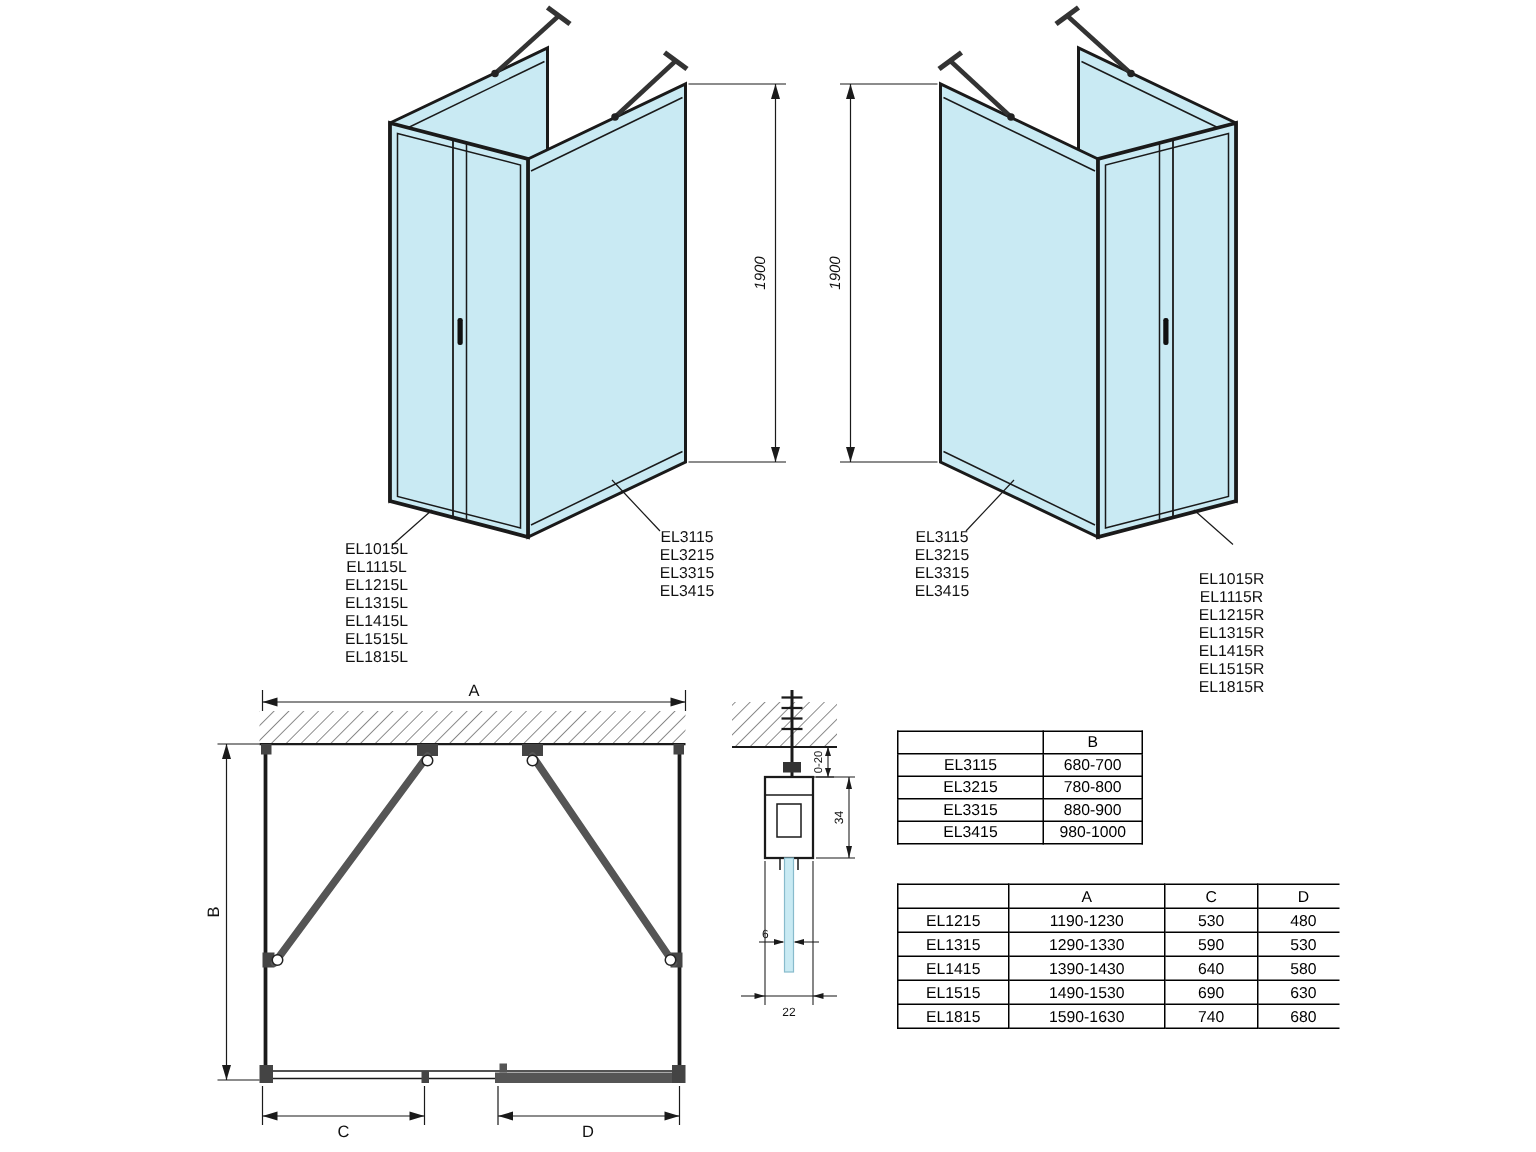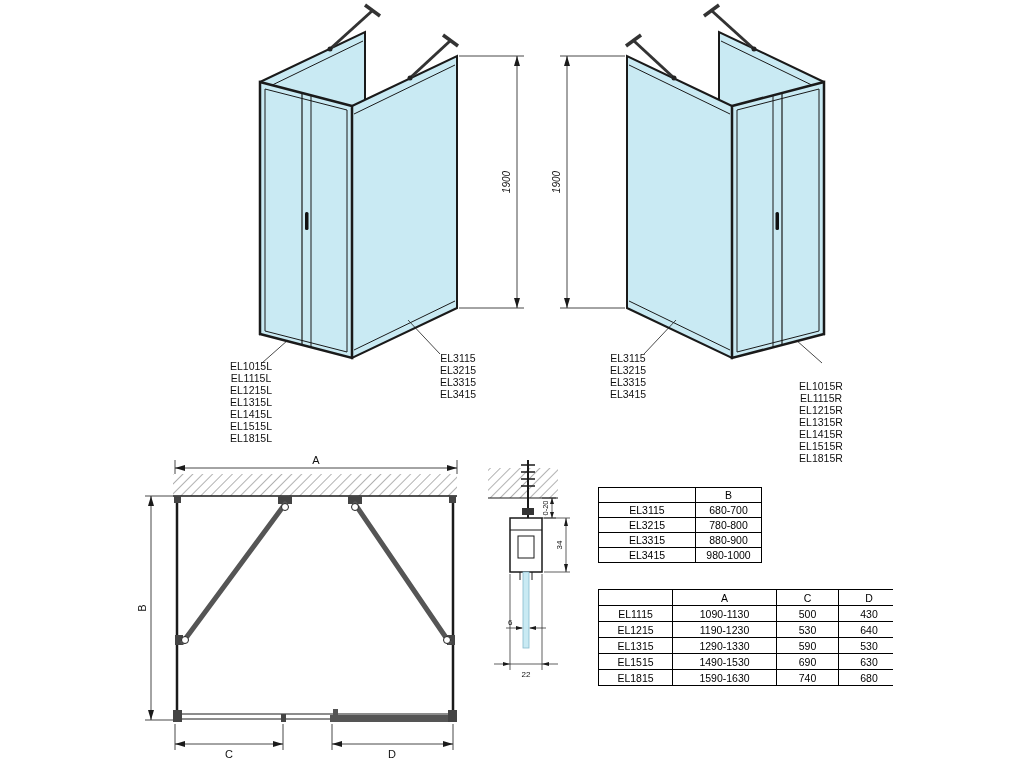--- a/index.html
+++ b/index.html
@@ -293,38 +293,38 @@
     <thead>
       <tr>
         <th></th>
         <th>A</th>
         <th>C</th>
         <th>D</th>
       </tr>
     </thead>
     <tbody>
         <tr>
-          <td>EL1115</td>
-          <td>1090-1130</td>
-          <td>500</td>
-          <td>430</td>
-        </tr>
-        <tr>
           <td>EL1215</td>
           <td>1190-1230</td>
           <td>530</td>
-          <td>640</td>
+          <td>480</td>
         </tr>
         <tr>
           <td>EL1315</td>
           <td>1290-1330</td>
           <td>590</td>
           <td>530</td>
         </tr>
         <tr>
+          <td>EL1415</td>
+          <td>1390-1430</td>
+          <td>640</td>
+          <td>580</td>
+        </tr>
+        <tr>
           <td>EL1515</td>
           <td>1490-1530</td>
           <td>690</td>
           <td>630</td>
         </tr>
         <tr>
           <td>EL1815</td>
           <td>1590-1630</td>
           <td>740</td>
           <td>680</td>

